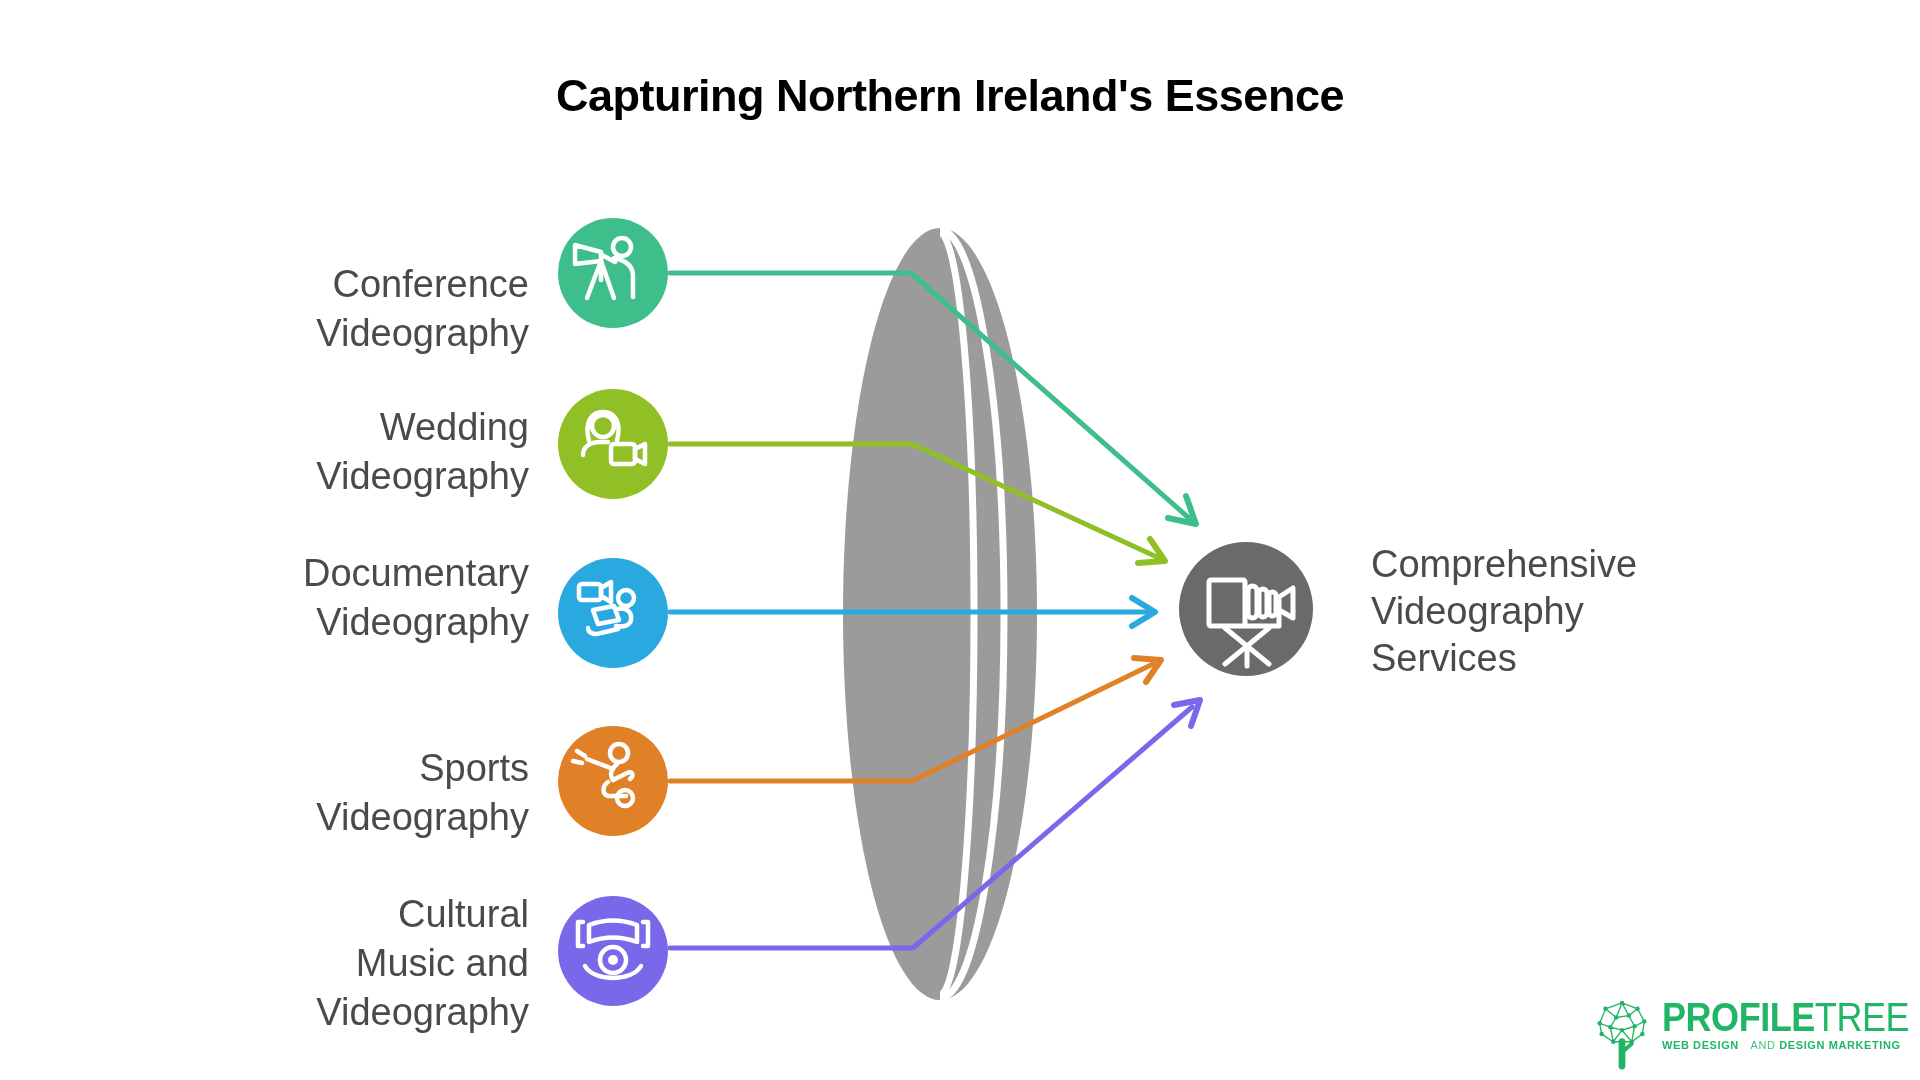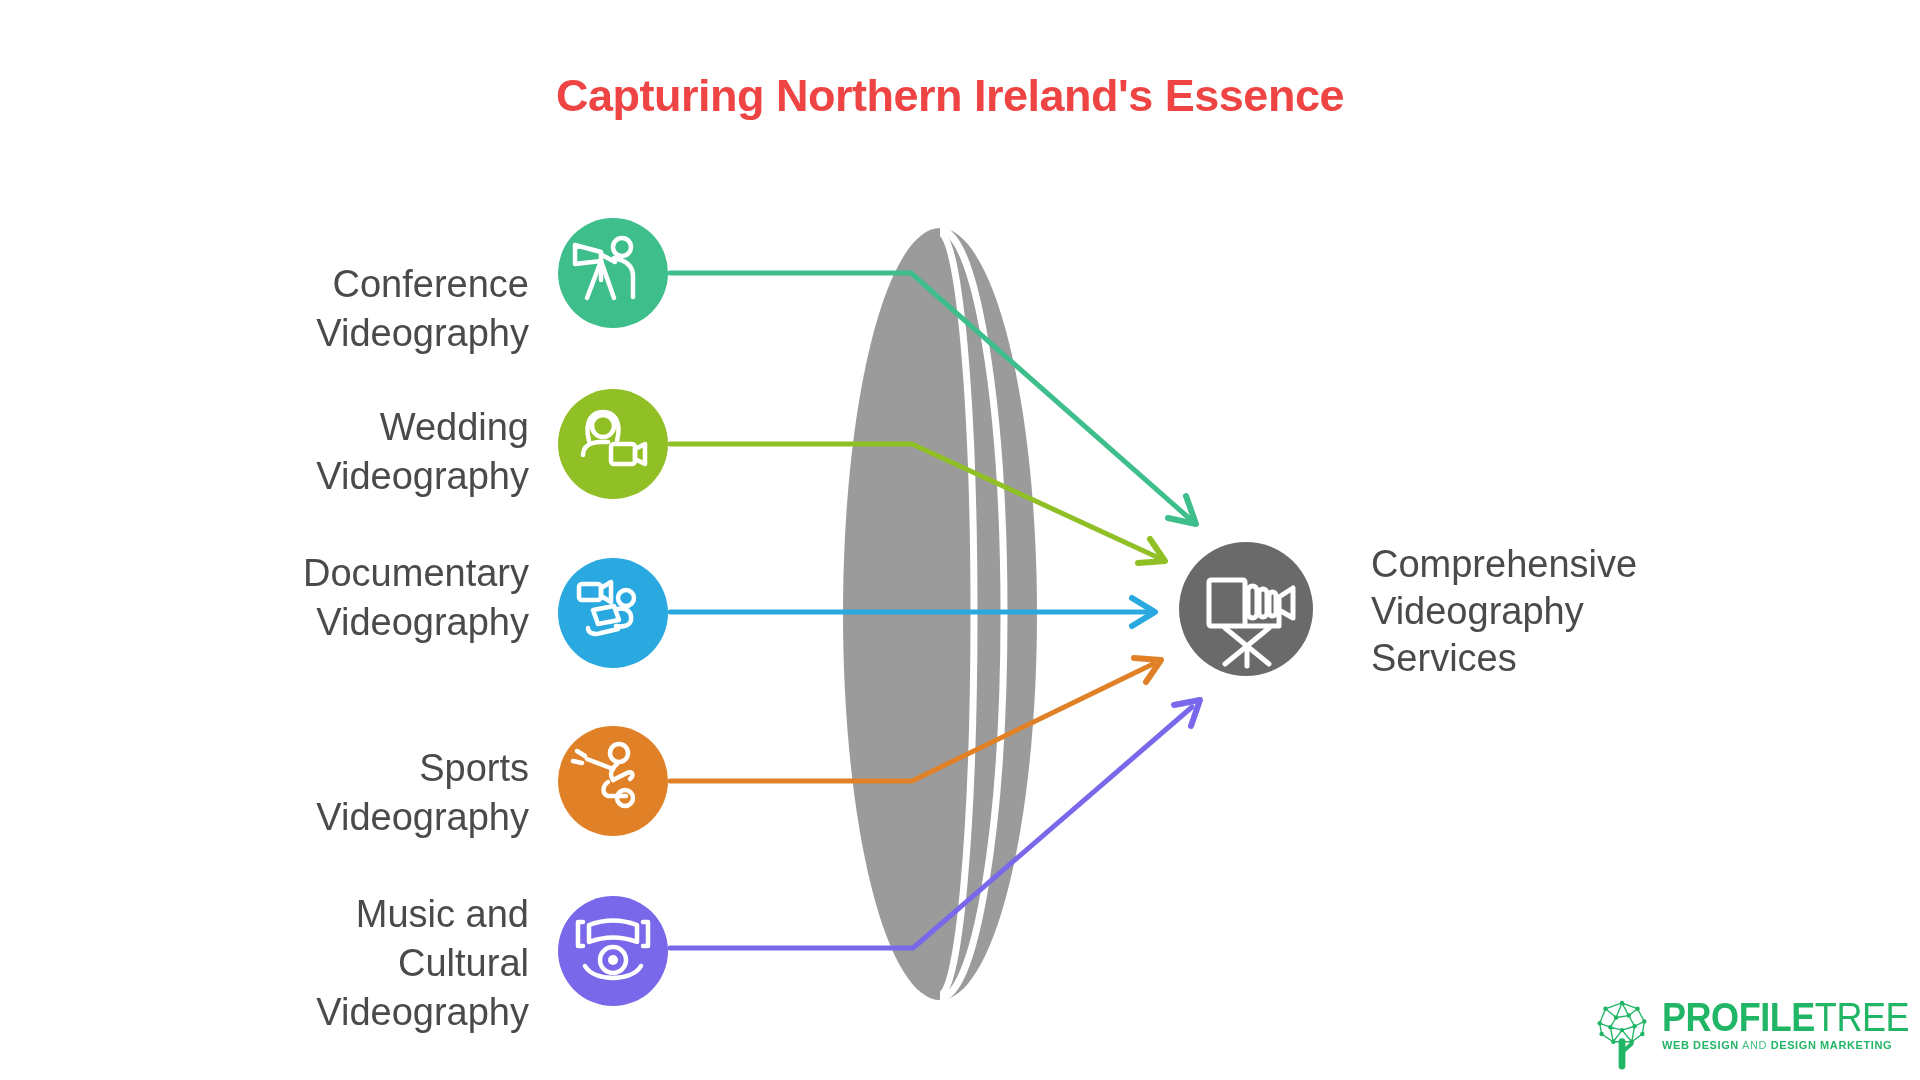--- a/index.html
+++ b/index.html
@@ -1,21 +1,21 @@
 <!DOCTYPE html>
 <html><head>
 <meta charset="utf-8">
 <style>
   * { margin:0; padding:0; box-sizing:border-box; }
   html,body { width:1920px; height:1080px; background:#ffffff; overflow:hidden;
               font-family:"Liberation Sans", sans-serif; }
   .canvas { position:relative; width:1920px; height:1080px; background:#ffffff; }
 
   .title { position:absolute; top:70px; left:0; width:1920px; text-align:center;
-           padding-right:20px; font-size:45px; font-weight:700; color:#ef4444;
+           padding-right:20px; font-size:45px; font-weight:700; color:#000000;
            letter-spacing:-0.5px; }
 
   .layer { position:absolute; top:0; left:0; }
 
   .icon-badge { position:absolute; width:110px; height:110px; }
   .target-badge { position:absolute; left:1179px; top:542px; width:134px; height:134px; }
 
   .service-label { position:absolute; right:1391px; text-align:right;
                    font-size:38px; line-height:49px; color:#4A4A4A; white-space:nowrap; }
   .lbl-1 { top:232px;margin-top:28px; } .lbl-2 { top:403px; } .lbl-3 { top:549px; }
@@ -26,21 +26,21 @@
 
   .logo { position:absolute; left:1590px; top:997px; display:flex; align-items:flex-start; }
   .logo-text { margin-left:8px; }
   .brand { font-size:40px; line-height:40px; color:#21B566; letter-spacing:-0.5px;
            transform:scaleX(0.9); transform-origin:left; white-space:nowrap; }
   .brand-bold { font-weight:800; }
   .brand-light { font-weight:400; }
   .tagline { margin-top:2px; font-size:11px; letter-spacing:0.6px; color:#21B566;
              white-space:nowrap; }
   .tag-bold { font-weight:700;text-align:center; }
-  .tag-reg { font-weight:400; opacity:0.85; }
+  .tag-reg { font-weight:400; opacity:0.85;margin-left:8px; }
 </style>
 </head>
 <body>
 
 <div class="canvas">
 
   <div class="title">Capturing Northern Ireland's Essence</div>
 
   <svg class="layer" width="1920" height="1080" viewBox="0 0 1920 1080">
 
@@ -160,22 +160,22 @@
   </div>
   <div class="service-label lbl-3">
     <div>Documentary</div>
     <div>Videography</div>
   </div>
   <div class="service-label lbl-4">
     <div>Sports</div>
     <div>Videography</div>
   </div>
   <div class="service-label lbl-5">
+    <div>Cultural</div>
     <div>Music and</div>
-    <div>Cultural</div>
     <div>Videography</div>
   </div>
 
   <div class="target-label">
     <div>Comprehensive</div>
     <div>Videography</div>
     <div>Services</div>
   </div>
 
   <div class="logo">

